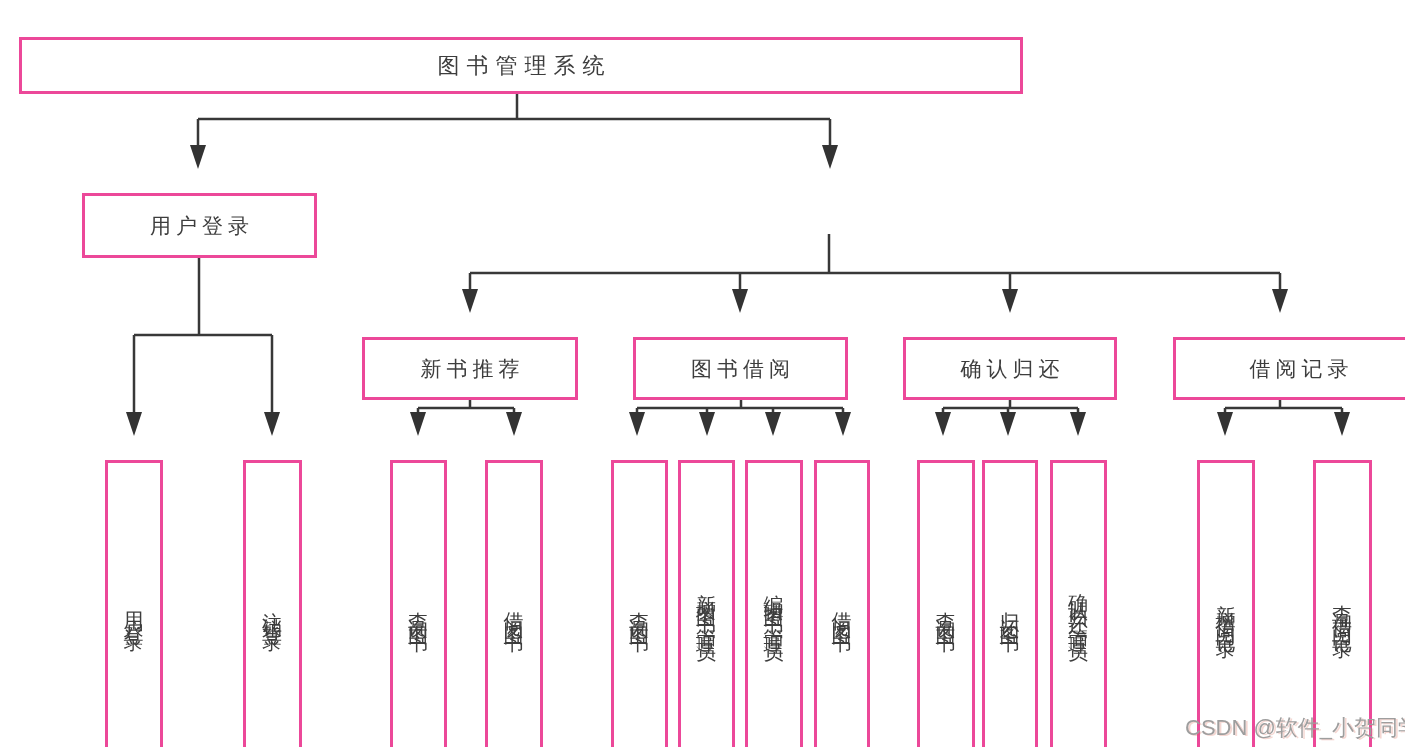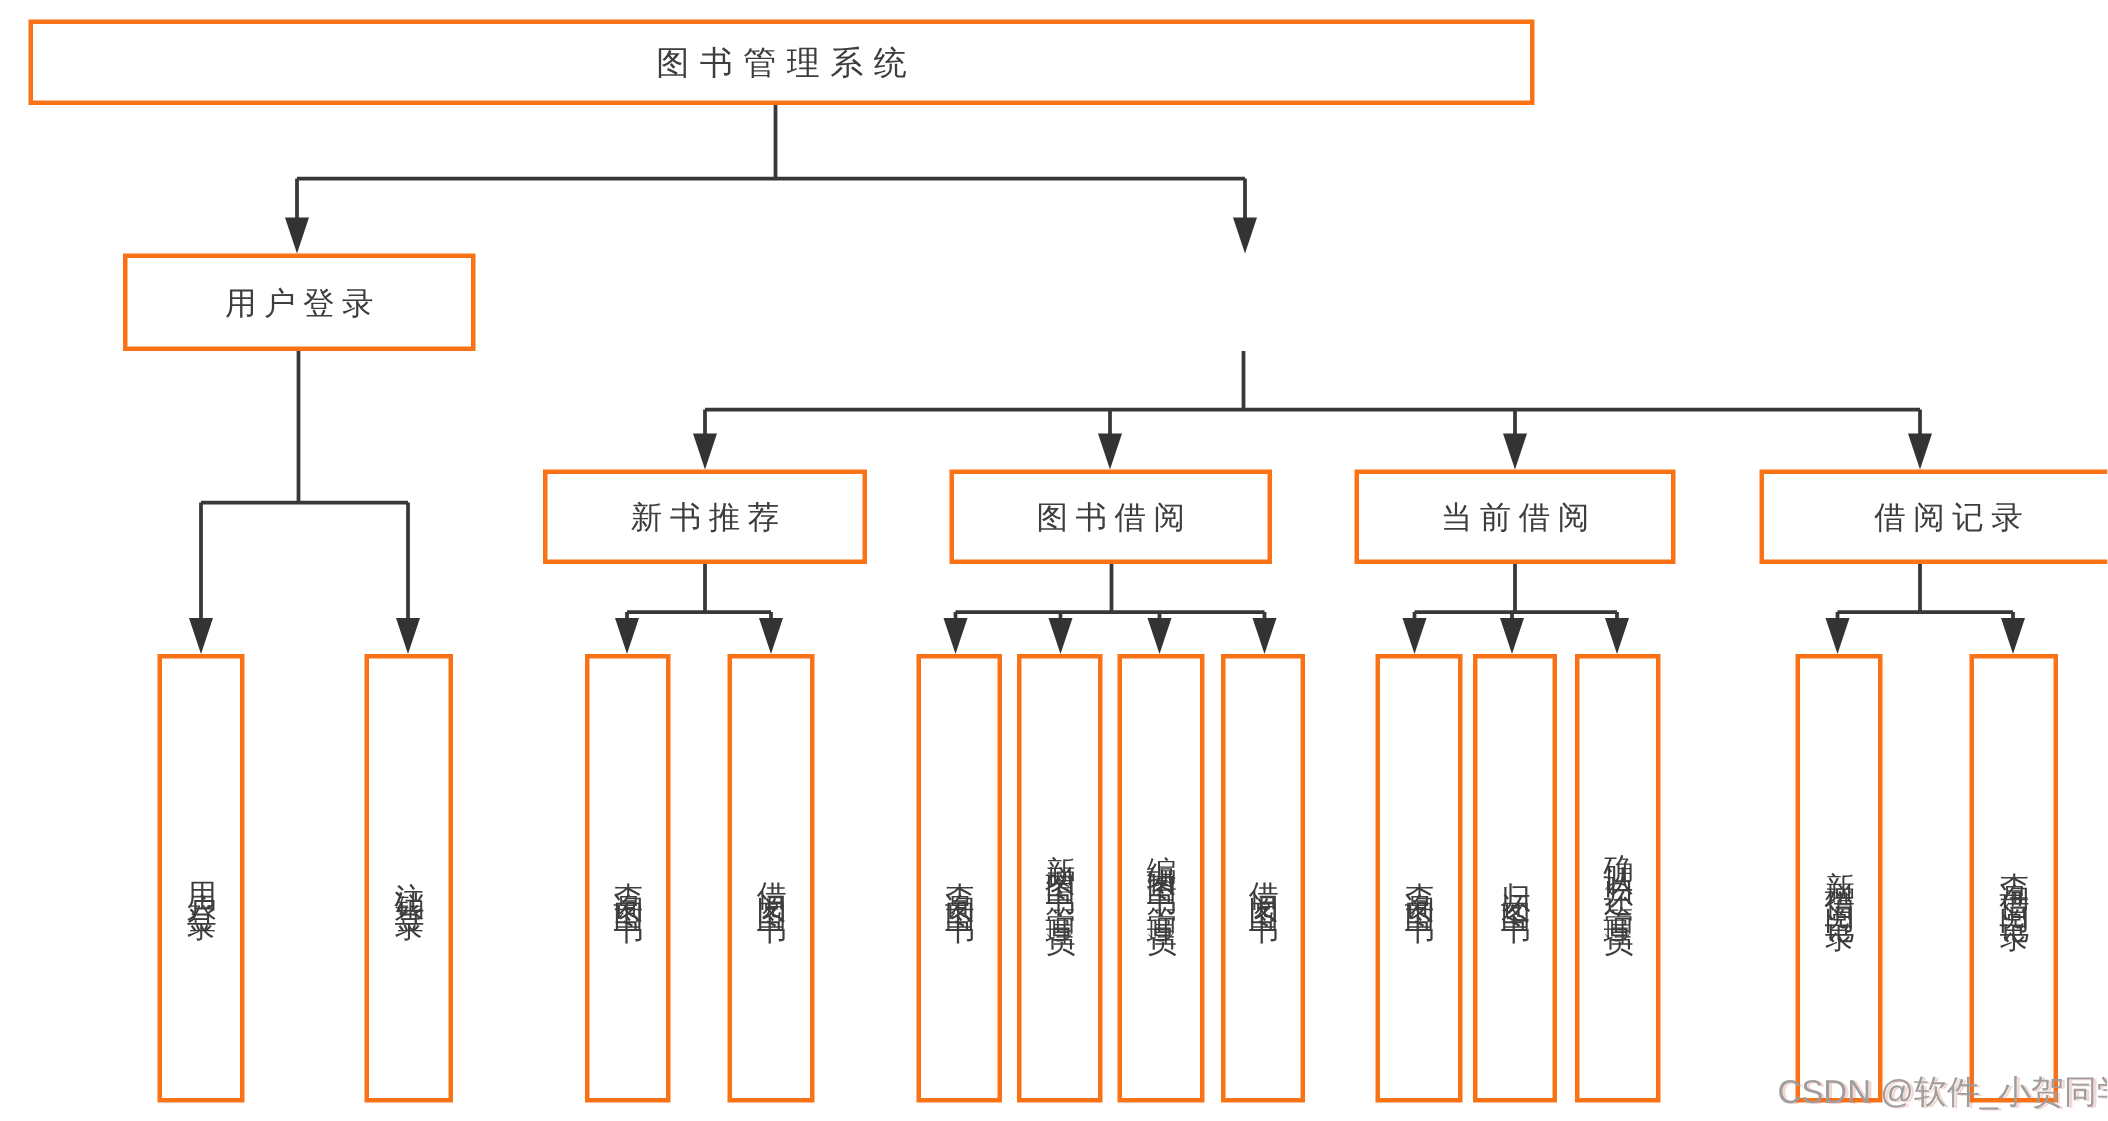--- a/index.html
+++ b/index.html
@@ -17,26 +17,27 @@
   }
   #wires {
     position: absolute;
     left: 0; top: 0;
     width: 1405px; height: 747px;
   }
   .box {
     position: absolute;
     box-sizing: border-box;
     background: #ffffff;
-    border: 3px solid #f97316;
+    border: 3px solid #ec4899;
     color: #3d3d3d;
     display: flex;
     align-items: center;
     justify-content: center;
     text-align: right;
+    margin-top: 24px;
   }
   .h-label {
     font-size: 21px;
     letter-spacing: 5px;
     white-space: nowrap;
     text-indent: 5px;
   }
   .box.root .h-label {
     font-size: 22px;
     letter-spacing: 7px;
@@ -107,21 +108,21 @@
     <span class="h-label">用户登录</span>
   </div>
 
   <div class="box" style="left:633px; top:313px; width:215px; height:63px;">
     <span class="h-label">图书借阅</span>
   </div>
   <div class="box" style="left:362px; top:313px; width:216px; height:63px;">
     <span class="h-label">新书推荐</span>
   </div>
   <div class="box" style="left:903px; top:313px; width:214px; height:63px;">
-    <span class="h-label">当前借阅</span>
+    <span class="h-label">确认归还</span>
   </div>
   <div class="box" style="left:1173px; top:313px; width:252px; height:63px;">
     <span class="h-label">借阅记录</span>
   </div>
 
   <div class="box leaf" style="left:105px; top:436px; width:58px; height:299px;">
     <span class="v-label">用户登录</span>
   </div>
   <div class="box leaf" style="left:243px; top:436px; width:59px; height:299px;">
     <span class="v-label">注销登录</span>

